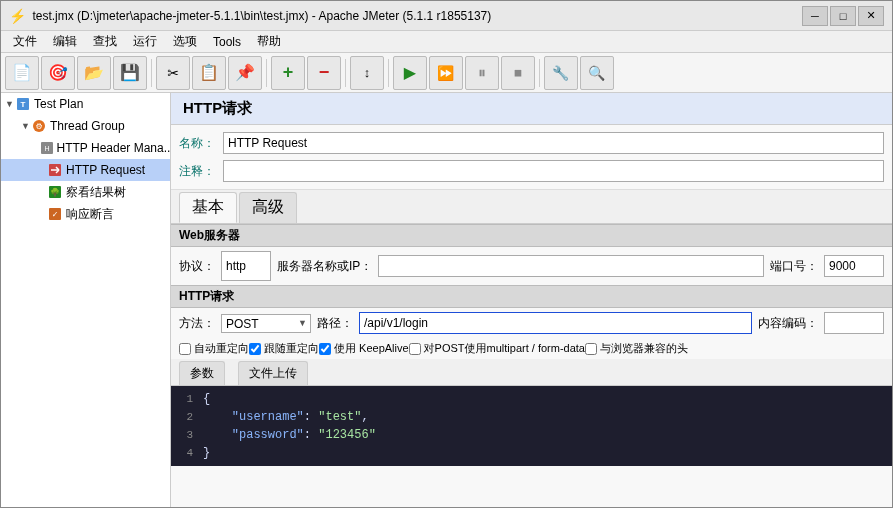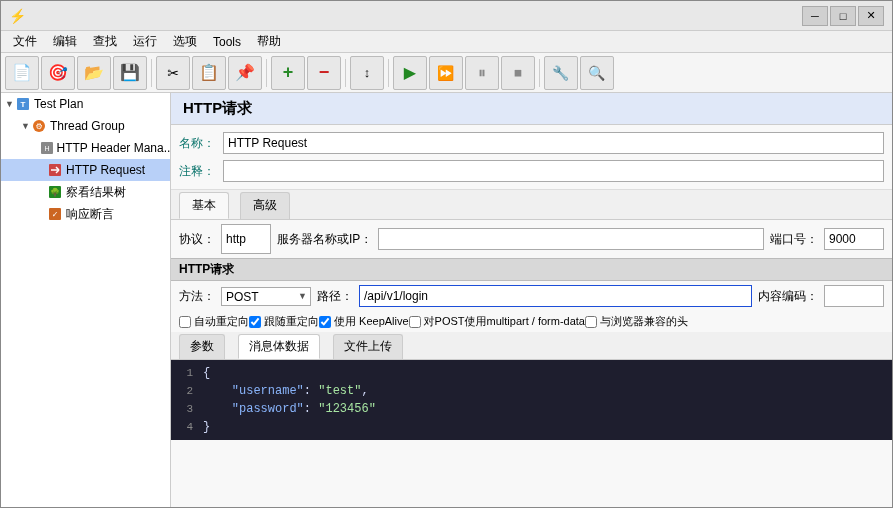--- a/index.html
+++ b/index.html
@@ -190,22 +190,22 @@
       background: #f0f0f0;
       border-bottom: 1px solid #ccc;
       padding: 2px 8px 0;
     }
     .tab {
       padding: 4px 12px;
       cursor: pointer;
       border: 1px solid #ccc;
       border-bottom: none;
       background: #e0e0e0;
-      margin-right: 11px;
-      font-size: 12px;
+      margin-right: 2px;
+      font-size: 16px;
       border-radius: 3px 3px 0 0;
     }
     .tab.active {
       background: #f8f8f8;
       border-bottom: 1px solid #f8f8f8;
       z-index: 1;
     }
 
     
     .section-header {
@@ -374,20 +374,21 @@
     ::-webkit-scrollbar { width: 8px; height: 8px; }
     ::-webkit-scrollbar-track { background: #f0f0f0; }
     ::-webkit-scrollbar-thumb { background: #bbb; border-radius: 3px; }
   </style>
 </head>
 <body>
 
 <div class="title-bar">
   <div class="title-bar-left">
     <span style="font-size:14px;">⚡</span>
+    <span>test.jmx (D:\jmeter\apache-jmeter-5.1.1\bin\test.jmx) - Apache JMeter (5.1.1 r1855137)</span>
   </div>
   <div class="title-controls">
     <button class="title-btn">─</button>
     <button class="title-btn">□</button>
     <button class="title-btn close">✕</button>
   </div>
 </div>
 
 <div class="menu-bar">
   <span class="menu-item">文件</span>
@@ -503,20 +504,21 @@
         <span class="form-label">注释：</span>
         <input class="form-input input-comment" type="text" value="" style="">
       </div>
     </div>
 
     <div class="tab-bar">
       <div class="tab active">基本</div>
       <div class="tab">高级</div>
     </div>
 
+    <div class="section-header">Web服务器</div>
     <div class="server-row">
       <span class="protocol-label">协议：</span>
       <input class="protocol-input" type="text" value="http" style="">
       <span class="server-name-label">服务器名称或IP：</span>
       <input class="server-name-input" type="text" value="" style="">
       <span class="port-label">端口号：</span>
       <input class="port-input" type="text" value="9000" style="">
     </div>
 
     <div class="section-header">HTTP请求</div>
@@ -558,21 +560,20 @@
         <span>对POST使用multipart / form-data</span>
       </label>
       <label class="checkbox-item">
         <input type="checkbox" style="">
         <span>与浏览器兼容的头</span>
       </label>
     </div>
 
     <div class="body-tabs">
       <div class="body-tab">参数</div>
-      <div class="body-tab active">消息体数据</div>
       <div class="body-tab">文件上传</div>
     </div>
 
     <div class="code-area">
       <div class="code-line">
         <span class="line-num">1</span>
         <span class="line-content code-brace">{</span>
       </div>
       <div class="code-line">
         <span class="line-num">2</span>

